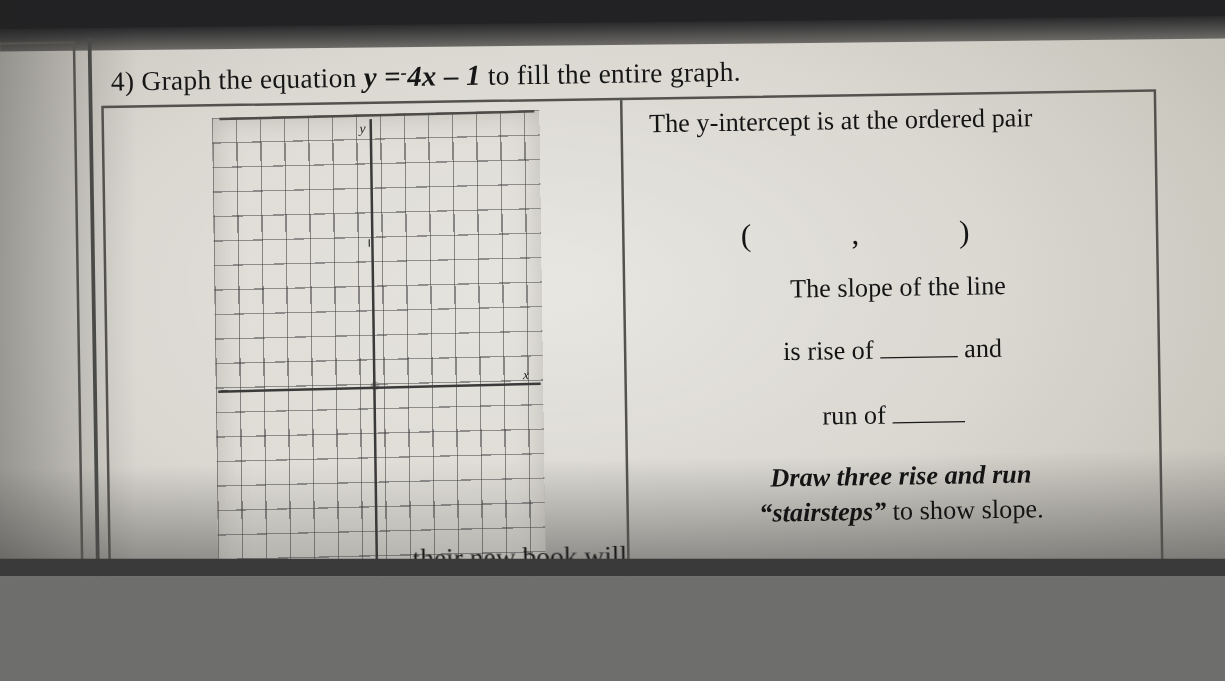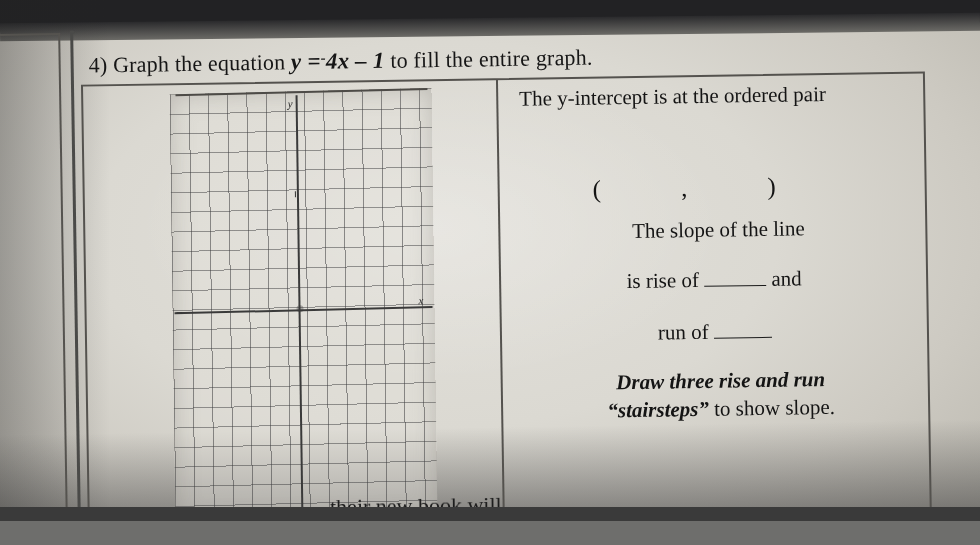--- a/index.html
+++ b/index.html
@@ -3,21 +3,21 @@
 <meta charset="utf-8">
 <style>
   html, body {
     margin: 0;
     padding: 0;
     background: #6e6e6c;
   }
   #page {
     position: relative;
     width: 980px;
-    height: 521px;
+    height: 461px;
     overflow: hidden;
     font-family: "Liberation Serif", serif;
     background: #86847f;
   }
 
   
   .paper {
     position: absolute;
     left: -30px;
     top: -18px;

